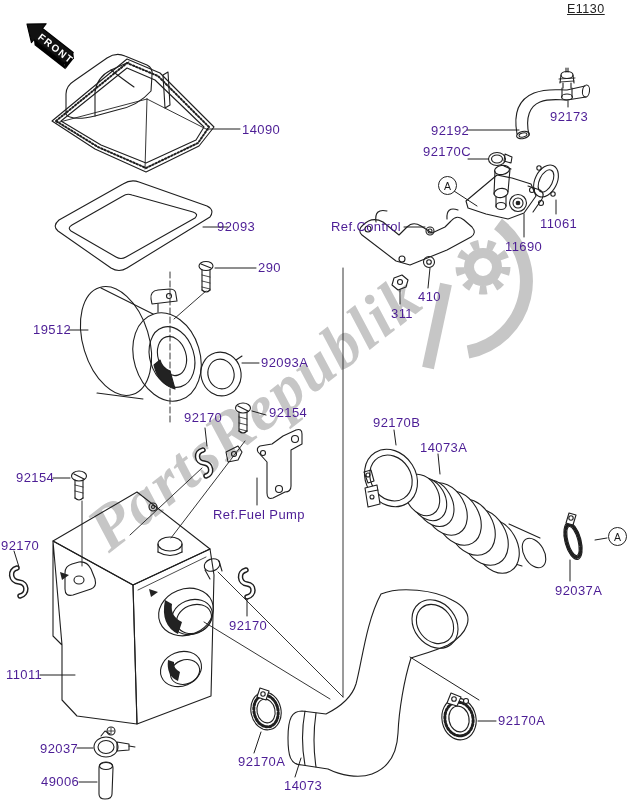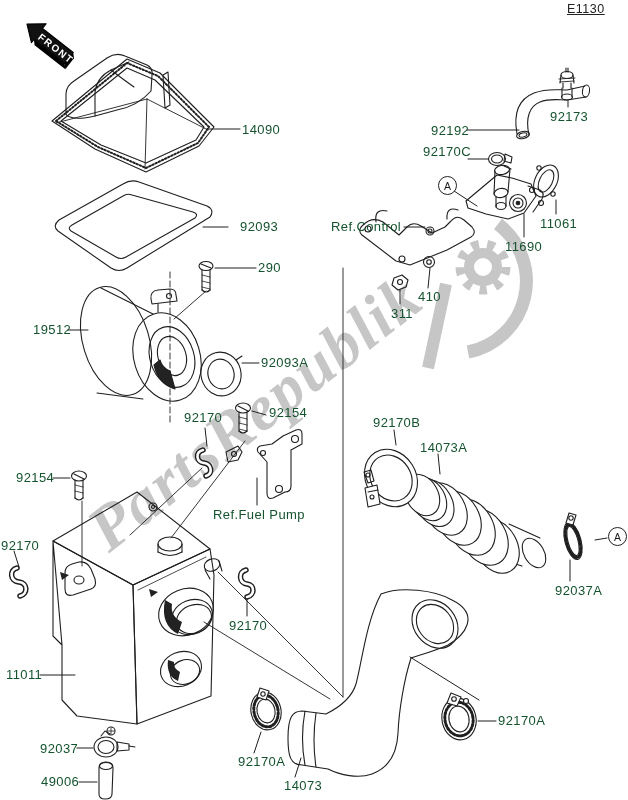--- a/index.html
+++ b/index.html
@@ -3,21 +3,21 @@
 <meta charset="utf-8">
 <style>
   html,body{margin:0;padding:0;background:#fff;}
   #stage{position:relative;width:628px;height:800px;background:#fff;overflow:hidden;
          font-family:"Liberation Sans",sans-serif;}
   .wm{position:absolute;left:96px;top:500px;
       font:italic bold 64px "Liberation Serif",serif;color:#c6c6c6;
       transform:rotate(-38deg);transform-origin:0 50%;
       letter-spacing:2px;white-space:nowrap;z-index:1;}
   svg.art{position:absolute;left:0;top:0;z-index:2;}
-  .lbl{position:absolute;font:13px "Liberation Sans",sans-serif;color:#14532d;
+  .lbl{position:absolute;font:13px "Liberation Sans",sans-serif;color:#4c1d95;
        letter-spacing:.4px;white-space:nowrap;z-index:3;line-height:1.1;text-align:center;}
   .code{position:absolute;left:567px;top:2px;font:12.5px "Liberation Sans",sans-serif;
         color:#222;letter-spacing:.5px;z-index:3;text-decoration:underline;}
   .acirc{position:absolute;width:17px;height:17px;border:1.4px solid #222;border-radius:50%;
          background:#fff;color:#1a1a1a;font:10.5px "Liberation Sans",sans-serif;
          display:flex;align-items:center;justify-content:center;z-index:3;}
 </style>
 </head>
 <body>
 
@@ -330,21 +330,21 @@
         <path d="M301,758 L295,777"></path>
         <path d="M478,721 H496"></path>
         <path d="M410,657 L479,700"></path>
       </g>
     </g>
   </svg>
 
   <div class="code">E1130</div>
 
   <div class="lbl" style="left:242px;top:123px">14090</div>
-  <div class="lbl" style="left:240px;top:220px">92093</div>
+  <div class="lbl" style="left:217px;top:220px">92093</div>
   <div class="lbl" style="left:258px;top:261px">290</div>
   <div class="lbl" style="left:33px;top:323px">19512</div>
   <div class="lbl" style="left:261px;top:356px">92093A</div>
   <div class="lbl" style="left:184px;top:411px">92170</div>
   <div class="lbl" style="left:269px;top:406px">92154</div>
   <div class="lbl" style="left:213px;top:508px">Ref.Fuel Pump</div>
   <div class="lbl" style="left:331px;top:220px">Ref.Control</div>
   <div class="lbl" style="left:431px;top:124px">92192</div>
   <div class="lbl" style="left:550px;top:110px">92173</div>
   <div class="lbl" style="left:423px;top:145px">92170C</div>

